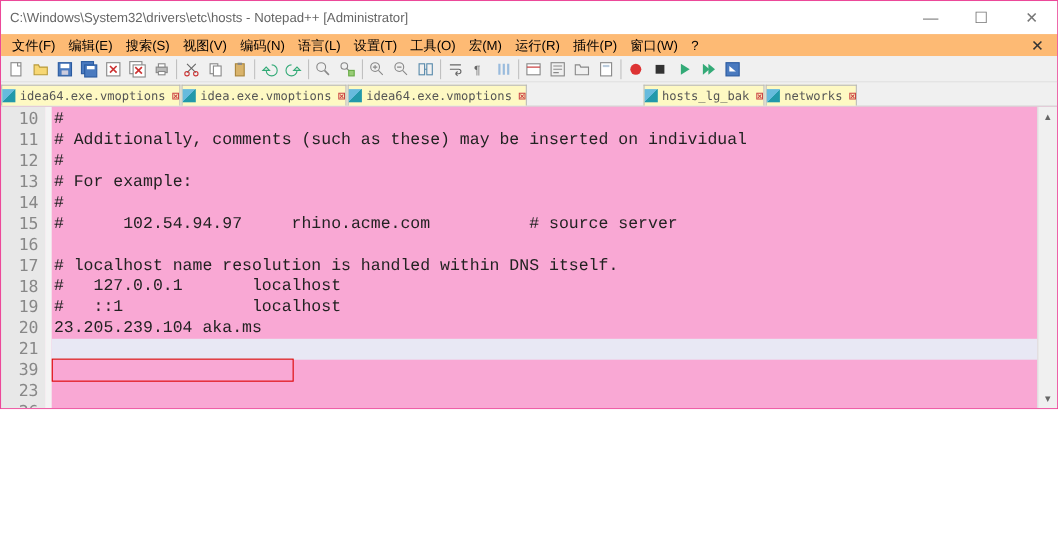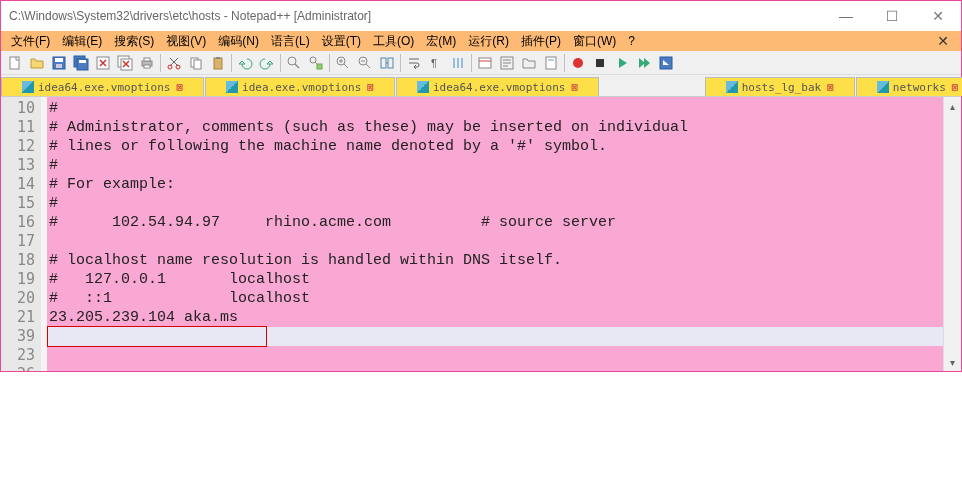--- a/index.html
+++ b/index.html
@@ -14,21 +14,21 @@
 .menubar { height: 20px; display: flex; align-items: center; background: #fdba74; padding: 0 4px; font-size: 12px; }
 .menubar .item { padding: 0 6px; cursor: default; }
 .menubar .close-x { margin-left: auto; margin-right: 8px; font-size: 14px; color: #333; }
 
 .toolbar { height: 24px; display: flex; align-items: center; background: #f0f0f0; padding: 1px 3px; gap: 0; border-bottom: 1px solid #ddd; }
 .toolbar .btn { width: 22px; height: 22px; display: flex; align-items: center; justify-content: center; border: 1px solid transparent; }
 .toolbar .btn svg { width: 16px; height: 16px; }
 .toolbar .sep { width: 1px; height: 18px; background: #c0c0c0; margin: 0 2px; }
 
 .tabbar { height: 22px; display: flex; align-items: stretch; background: #f0f0f0; border-bottom: 1px solid #ccc; padding-top: 2px; }
-.tab { display: flex; align-items: center; background: #fde047; border: 1px solid #bbb; border-bottom: none; margin-right: 1px; padding: 0 20px; font-size: 11px; font-family: "SimSun", monospace; color: #555; gap: 4px; }
+.tab { display: flex; align-items: center; background: #fef9c3; border: 1px solid #bbb; border-bottom: none; margin-right: 1px; padding: 0 0; font-size: 11px; font-family: "SimSun", monospace; color: #555; gap: 4px; }
 .tab.active { background: #fff; }
 .tab.highlighted { outline: 2px solid #d00; outline-offset: -1px; padding: 0 20px; margin-top: 43px; }
 .tab .tab-icon { width: 12px; height: 12px; background: linear-gradient(135deg,#6bd 50%,#29a 50%); display: inline-block; }
 .tab .tab-close { color: #c44; font-size: 11px; font-weight: bold; margin-left: 2px; }
 
 .editor { flex: 1; display: flex; background: #f9a8d4; overflow: hidden; position: relative; }
 .gutter { width: 40px; background: #e8e8e8; color: #888; text-align: right; padding: 2px 6px 0 0; font-family: Consolas, monospace; font-size: 15px; line-height: 19px; }
 .gutter div { height: 19px; }
 .margin { width: 6px; background: #f4f4f4; }
 .code { flex: 1; font-family: Consolas, "Courier New", monospace; font-size: 15px; line-height: 19px; padding: 2px 0 0 0; color: #222; position: relative; }
@@ -299,22 +299,21 @@
         <div>19</div>
         <div>20</div>
         <div>21</div>
         <div>39</div>
         <div>23</div>
         <div>26</div>
       </div>
     <div class="margin"></div>
     <div class="code">
         <div class="line">#</div>
-        <div class="line"># Administrator, comments (such as these) may be inserted on individual</div>
-        <div class="line"># lines or following the machine name denoted by a '#' symbol.</div>
+        <div class="line"># Additionally, comments (such as these) may be inserted on individual</div>
         <div class="line">#</div>
         <div class="line"># For example:</div>
         <div class="line">#</div>
         <div class="line">#      102.54.94.97     rhino.acme.com          # source server</div>
         <div class="line"></div>
         <div class="line"># localhost name resolution is handled within DNS itself.</div>
         <div class="line">#   127.0.0.1       localhost</div>
         <div class="line">#   ::1             localhost</div>
         <div class="line">23.205.239.104 aka.ms</div>
         <div class="line current"></div>

